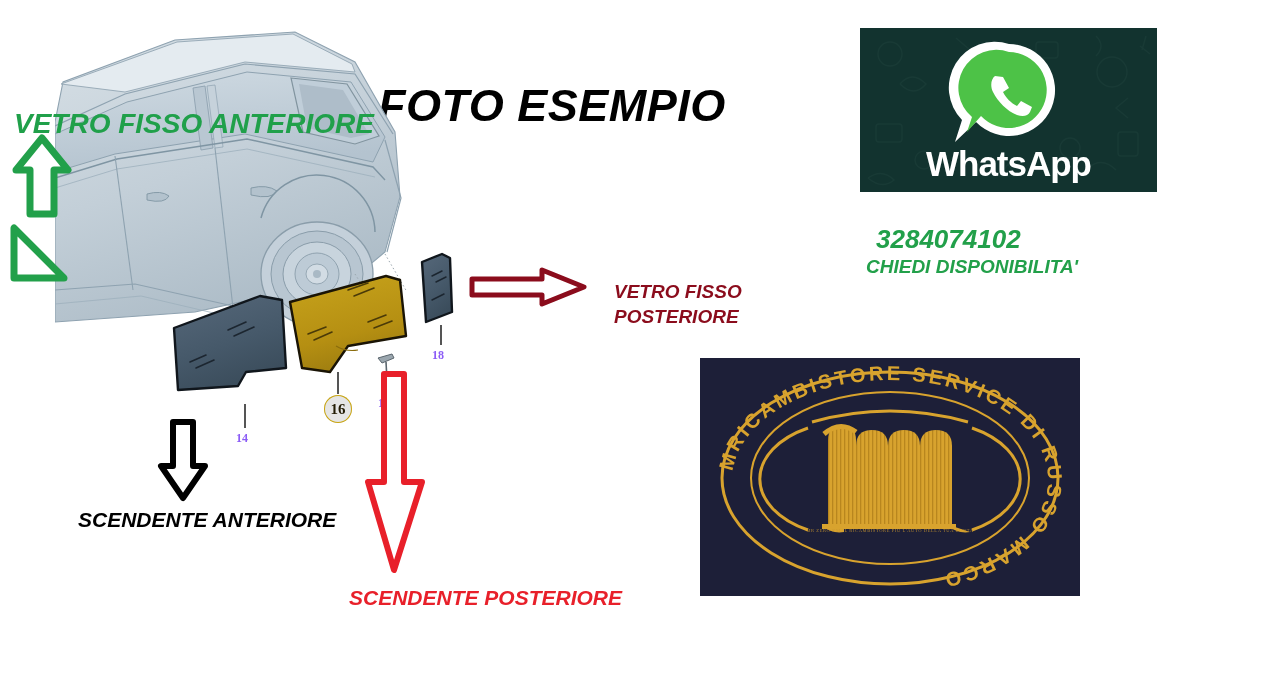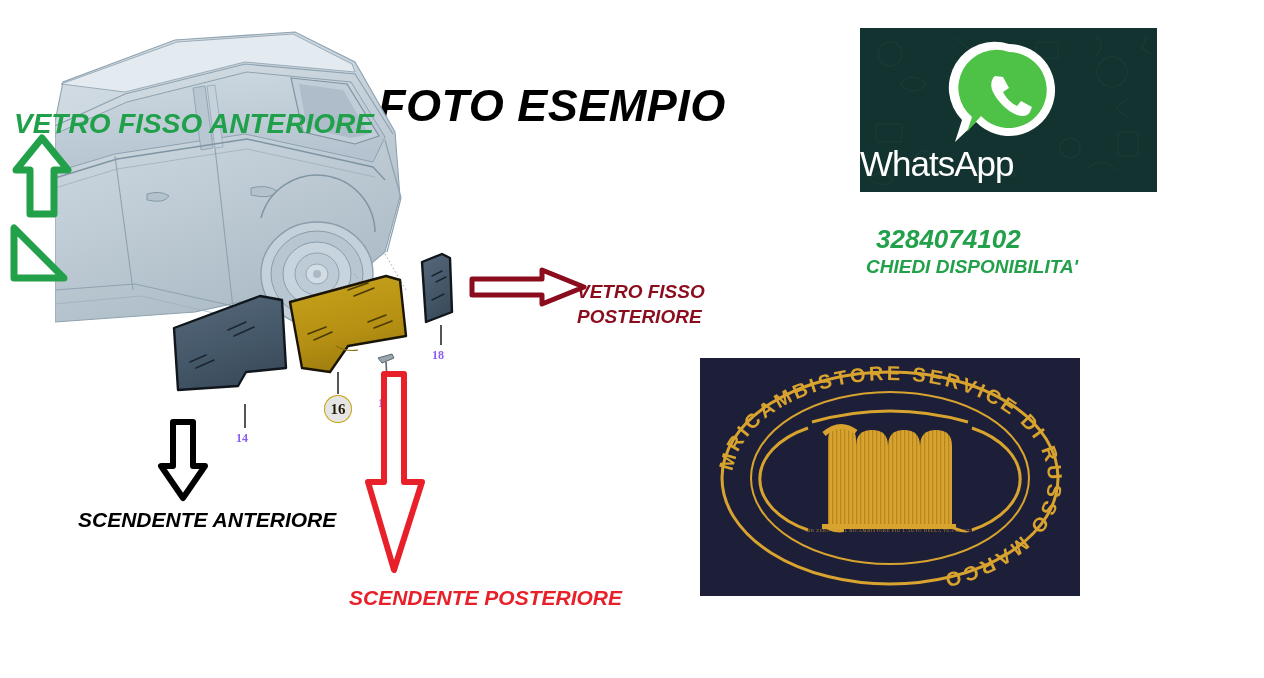--- a/index.html
+++ b/index.html
@@ -30,39 +30,39 @@
            font-size:15px;font-weight:bold;color:#231c05;
            font-family:"Liberation Serif","DejaVu Serif",serif;
            box-shadow:0 0 0 1px #c9a50f inset;}
 
   
   .leader{background:#555;width:1.5px;}
 
   
   .anno{font-weight:bold;font-style:italic;white-space:nowrap;}
   #lbl-vfa{left:14px;top:108px;color:#20A04A;font-size:28px;}
-  #lbl-vfp{left:577px;top:279px;color:#8B0C1C;font-size:19px;line-height:25px;
+  #lbl-vfp{left:614px;top:279px;color:#8B0C1C;font-size:19px;line-height:25px;
            white-space:normal;width:180px;}
   #lbl-sa{left:78px;top:508px;color:#000;font-size:21px;}
   #lbl-sp{left:349px;top:586px;color:#E8202A;font-size:21px;}
 
   
   .arrow-svg{position:absolute;}
   #ar-green{left:4px;top:132px;}
   #ar-tri{left:4px;top:220px;}
   #ar-red-right{left:468px;top:266px;}
   #ar-black-down{left:155px;top:418px;}
   #ar-red-down{left:362px;top:370px;}
 
   
   #wa{left:860px;top:28px;width:297px;height:164px;background:#12332F;overflow:hidden;}
   #wa-doodle{position:absolute;inset:0;opacity:.28;}
   #wa-logo{position:absolute;left:50%;top:10px;transform:translateX(-50%);}
-  #wa-word{position:absolute;left:0;right:0;bottom:8px;text-align:left;color:#fff;
-           font-size:35px;font-weight:normal;letter-spacing:-1px;}
+  #wa-word{position:absolute;left:0;right:0;bottom:8px;text-align:center;color:#fff;
+           font-size:35px;font-weight:bold;letter-spacing:-1px;}
 
   
   #contact{left:866px;top:224px;width:330px;}
   #phone{font-size:26px;font-weight:bold;font-style:italic;color:#22A04A;
          margin-left:10px;line-height:30px;}
   .cline{font-size:19px;font-weight:bold;font-style:italic;color:#22A04A;line-height:25px;}
 
   
   #logo{left:700px;top:358px;width:380px;height:238px;background:#1d1f38;overflow:hidden;}
   #logo svg{display:block;}

